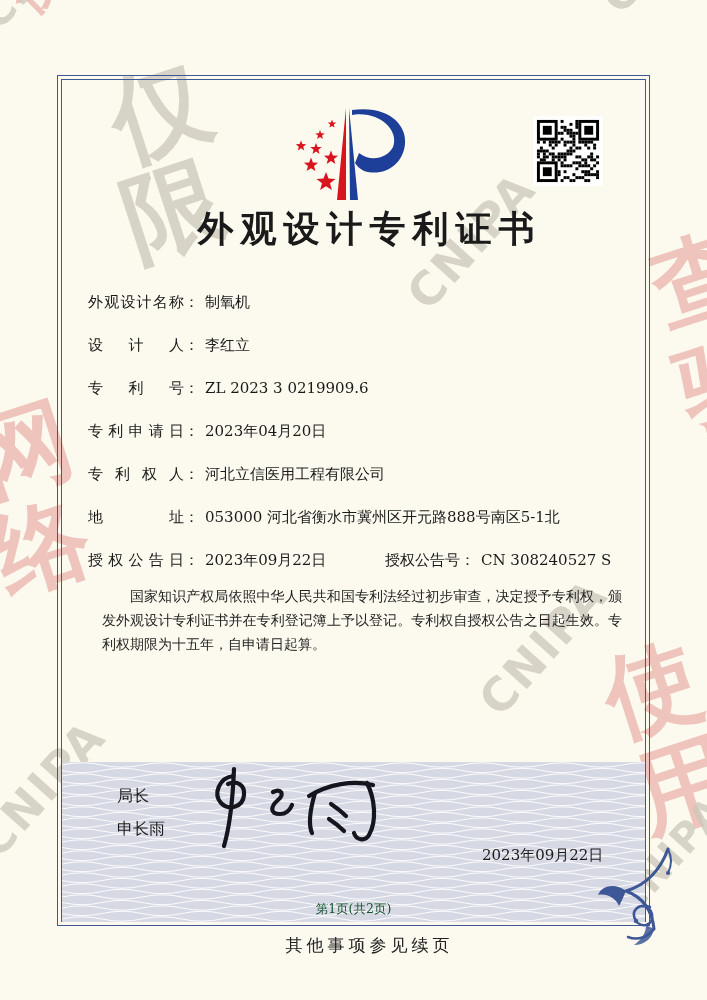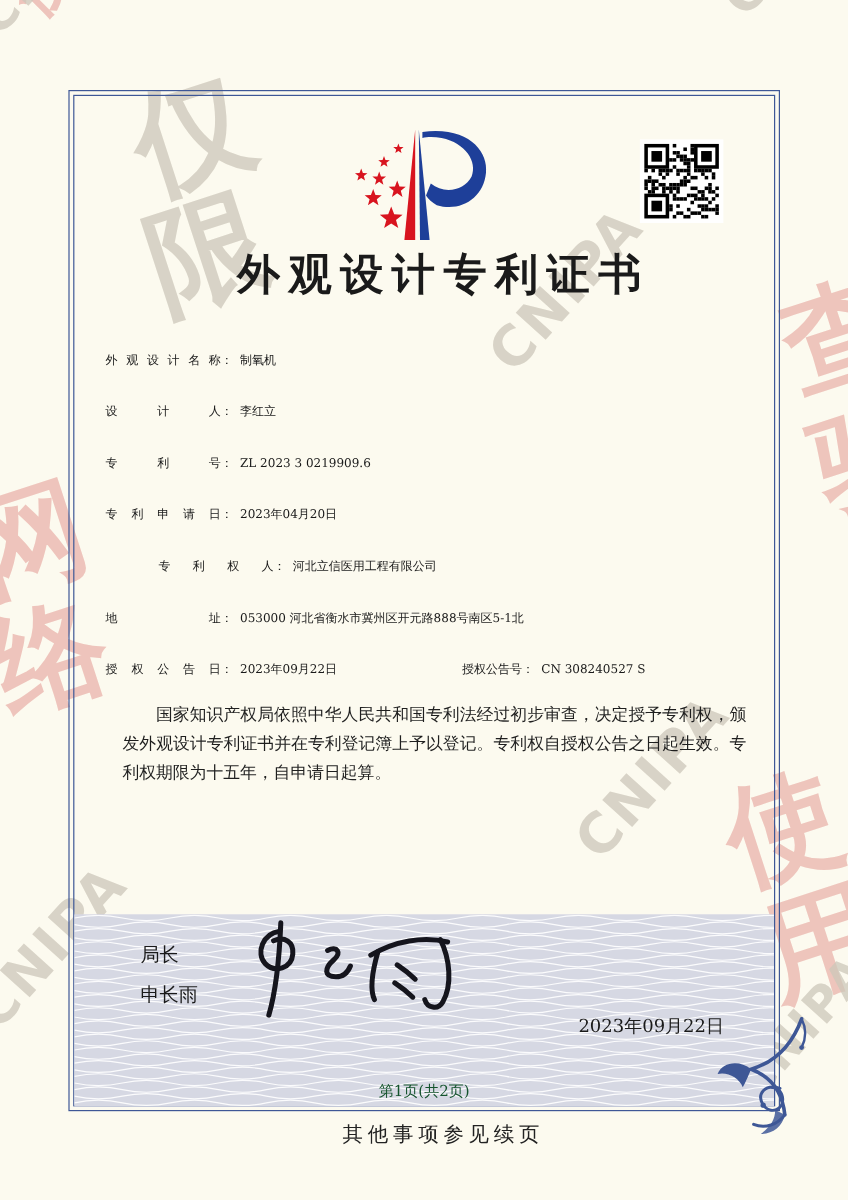--- a/index.html
+++ b/index.html
@@ -14,21 +14,21 @@
   .frame{position:absolute;left:57px;top:75px;width:593px;height:851px;box-sizing:border-box;
          border:1.5px solid var(--frame,#3e5796);z-index:2;pointer-events:none;}
   .frame::before{content:"";position:absolute;inset:3px;border:1.5px solid var(--frame,#3e5796);}
   .content{position:absolute;inset:0;z-index:3;}
   .cert-no{position:absolute;left:95px;top:111px;font-size:15px;letter-spacing:2px;}
   .logo{position:absolute;left:280px;top:104px;width:148px;height:102px;}
   .qr{position:absolute;left:533px;top:116px;width:70px;height:70px;}
   .title{position:absolute;left:57px;top:205px;width:593px;text-align:center;
          font-size:36px;font-weight:700;letter-spacing:7px;padding-left:16px;}
   .fields{position:absolute;left:88px;top:293px;width:540px;}
-  .frow{position:absolute;left:0;width:540px;height:22px;font-size:10px;white-space:nowrap;}
+  .frow{position:absolute;left:0;width:540px;height:22px;font-size:15px;white-space:nowrap;}
   .flabel{display:inline-block;width:96px;text-align:justify;text-align-last:justify;vertical-align:top;}
   .fcolon{display:inline-block;}
   .fvalue{display:inline-block;margin-left:6px;}
   .fpair2{position:absolute;left:297px;top:0;}
   .paras{position:absolute;left:86px;top:584px;width:536px;font-size:14px;line-height:1.72;
          text-align:justify;color:#1f1f1f;}
   .paras p{margin:0 0 10px 16px;text-indent:2em;}
   
   .band{position:absolute;left:62px;top:762px;width:583px;height:160px;background:var(--band,#d6d8e3);}
   .band svg.guill{position:absolute;inset:0;}
@@ -229,21 +229,21 @@
         </g>
     </svg>
 
     <div class="title">外观设计专利证书</div>
 
     <div class="fields">
         <div class="frow" style="top: 0px;"><span class="flabel">外观设计名称</span><span class="fcolon">：</span><span class="fvalue">制氧机</span></div>
         <div class="frow" style="top: 43px;"><span class="flabel">设计人</span><span class="fcolon">：</span><span class="fvalue">李红立</span></div>
         <div class="frow" style="top: 86px;"><span class="flabel">专利号</span><span class="fcolon">：</span><span class="fvalue">ZL 2023 3 0219909.6</span></div>
         <div class="frow" style="top: 129px;"><span class="flabel">专利申请日</span><span class="fcolon">：</span><span class="fvalue">2023年04月20日</span></div>
-        <div class="frow" style="top: 172px; margin-left: 44px;"><span class="flabel">专利权人</span><span class="fcolon">：</span><span class="fvalue">河北立信医用工程有限公司</span></div>
+        <div class="frow" style="top: 172px;"><span class="flabel">专利权人</span><span class="fcolon">：</span><span class="fvalue">河北立信医用工程有限公司</span></div>
         <div class="frow" style="top: 215px;"><span class="flabel">地址</span><span class="fcolon">：</span><span class="fvalue">053000 河北省衡水市冀州区开元路888号南区5-1北</span></div>
         <div class="frow" style="top: 258px;"><span class="flabel">授权公告日</span><span class="fcolon">：</span><span class="fvalue">2023年09月22日</span><span class="fpair2"><span class="">授权公告号</span><span class="fcolon">：</span><span class="fvalue">CN 308240527 S</span></span></div>
       </div>
 
     <div class="paras">
       <p>国家知识产权局依照中华人民共和国专利法经过初步审查，决定授予专利权，颁发外观设计专利证书并在专利登记簿上予以登记。专利权自授权公告之日起生效。专利权期限为十五年，自申请日起算。</p>
     </div>
 
     <div class="band">
       <svg class="guill" preserveAspectRatio="none" viewBox="0 0 583 160">

